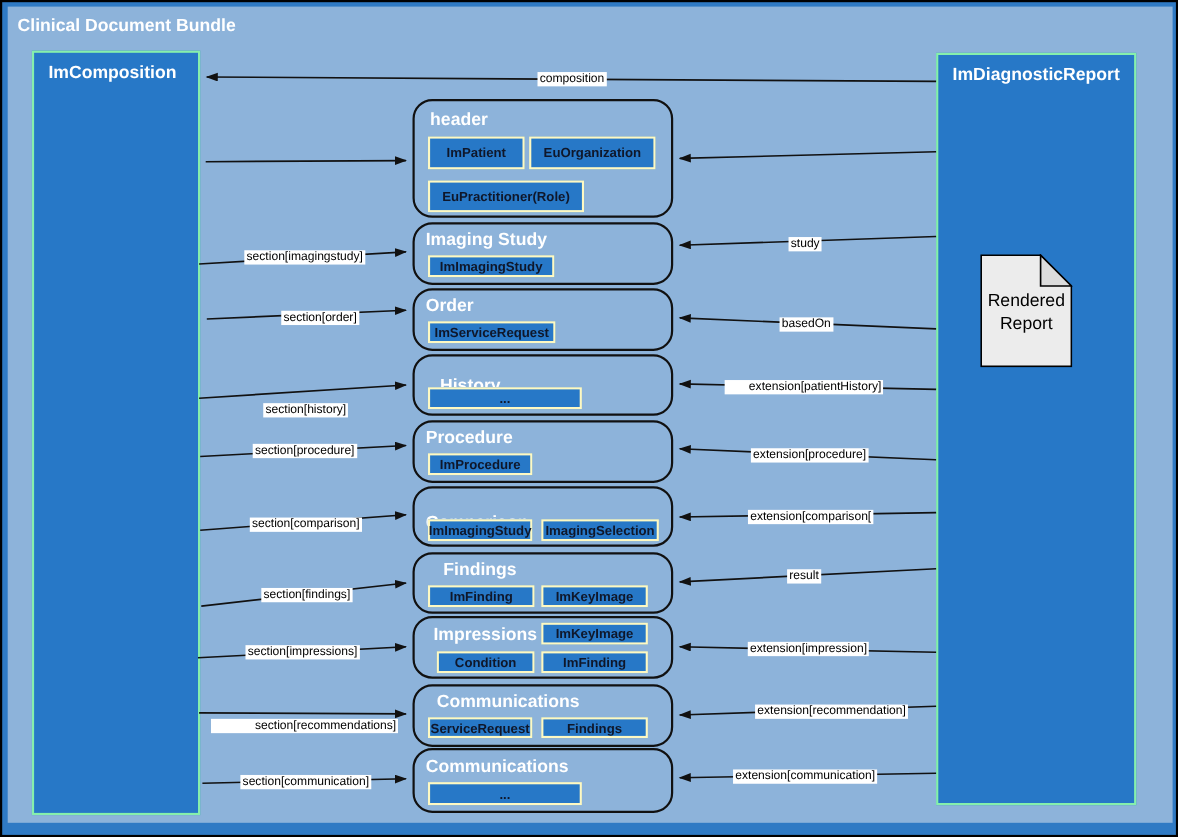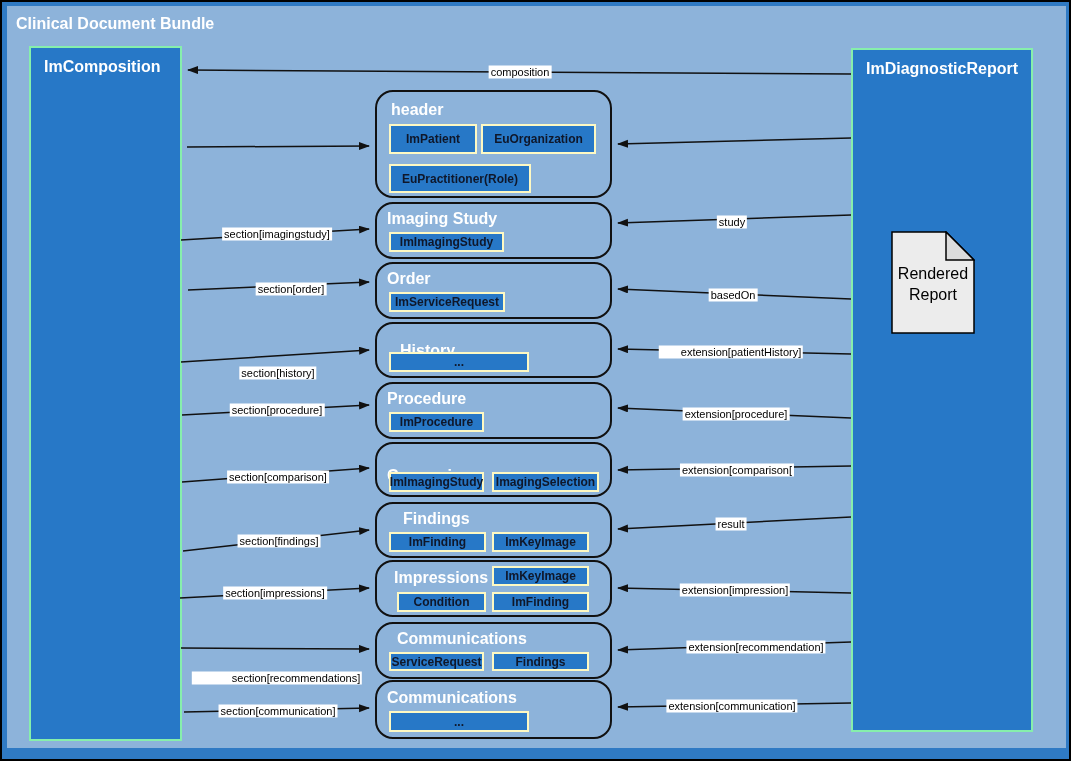--- a/index.html
+++ b/index.html
@@ -131,21 +131,21 @@
     <line x1="849" y1="701" x2="616" y2="705" stroke="#111" stroke-width="1.5" marker-end="url(#arrow)"></line>
   </svg>
 
   <span class="edge-label" style="left:275px; top:232px;">section[imagingstudy]</span>
   <span class="edge-label" style="left:289px; top:287px;">section[order]</span>
   <span class="edge-label" style="left:276px; top:371px;">section[history]</span>
   <span class="edge-label" style="left:275px; top:408px;">section[procedure]</span>
   <span class="edge-label" style="left:276px; top:475px;">section[comparison]</span>
   <span class="edge-label" style="left:277px; top:539px;">section[findings]</span>
   <span class="edge-label" style="left:273px; top:591px;">section[impressions]</span>
-  <span class="edge-label" style="left:275px; top:676px;padding-left:40px;">section[recommendations]</span>
+  <span class="edge-label" style="left:275px; top:658px;padding-left:40px;">section[recommendations]</span>
   <span class="edge-label" style="left:276px; top:709px;">section[communication]</span>
 
   <span class="edge-label" style="left:518px; top:70px;">composition</span>
   <span class="edge-label" style="left:730px; top:220px;">study</span>
   <span class="edge-label" style="left:731px; top:293px;">basedOn</span>
   <span class="edge-label" style="left:729px; top:350px;padding-left:22px;">extension[patientHistory]</span>
   <span class="edge-label" style="left:734px; top:412px;">extension[procedure]</span>
   <span class="edge-label" style="left:735px; top:468px;">extension[comparison[</span>
   <span class="edge-label" style="left:729px; top:522px;">result</span>
   <span class="edge-label" style="left:733px; top:588px;">extension[impression]</span>

